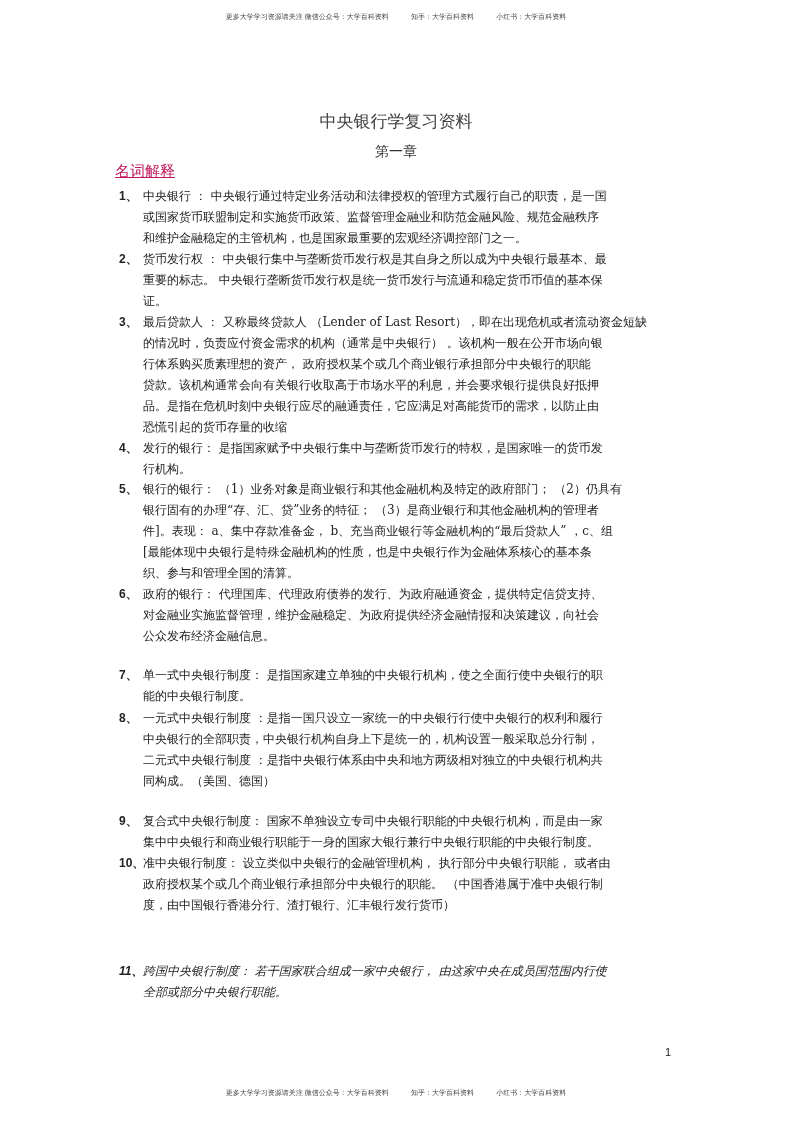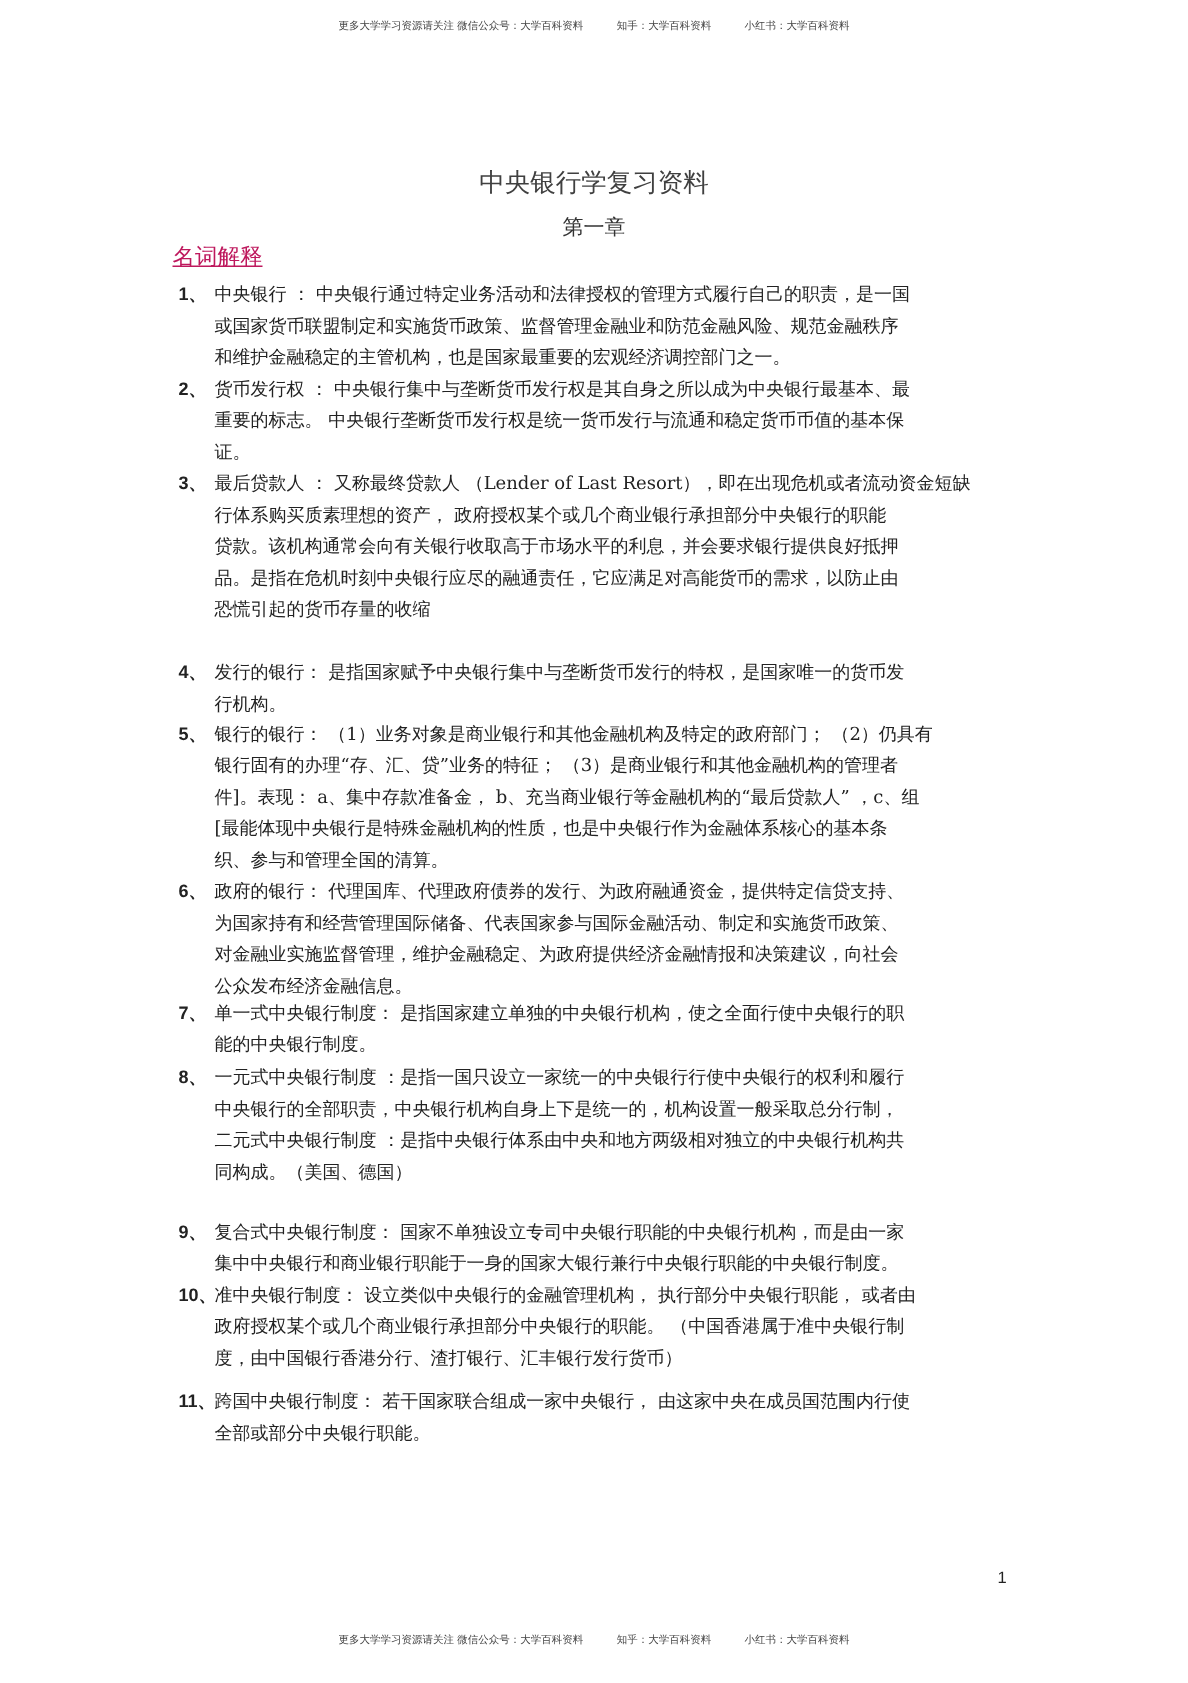--- a/index.html
+++ b/index.html
@@ -49,20 +49,21 @@
       <div class="body">
         <span class="line">货币发行权 ： 中央银行集中与垄断货币发行权是其自身之所以成为中央银行最基本、最</span>
         <span class="line">重要的标志。 中央银行垄断货币发行权是统一货币发行与流通和稳定货币币值的基本保</span>
         <span class="line">证。</span>
       </div>
     </div>
     <div class="item" style="top: 312px;">
       <span class="num">3、</span>
       <div class="body">
         <span class="line">最后贷款人 ： 又称最终贷款人  （Lender of Last Resort），即在出现危机或者流动资金短缺</span>
+        <span class="line">的情况时，负责应付资金需求的机构（通常是中央银行）       。该机构一般在公开市场向银</span>
         <span class="line">行体系购买质素理想的资产，    政府授权某个或几个商业银行承担部分中央银行的职能</span>
         <span class="line">贷款。该机构通常会向有关银行收取高于市场水平的利息，并会要求银行提供良好抵押</span>
         <span class="line">品。是指在危机时刻中央银行应尽的融通责任，它应满足对高能货币的需求，以防止由</span>
         <span class="line">恐慌引起的货币存量的收缩</span>
       </div>
     </div>
     <div class="item" style="top: 438px;">
       <span class="num">4、</span>
       <div class="body">
         <span class="line">发行的银行：  是指国家赋予中央银行集中与垄断货币发行的特权，是国家唯一的货币发</span>
@@ -76,21 +77,20 @@
         <span class="line">银行固有的办理“存、汇、贷”业务的特征；    （3）是商业银行和其他金融机构的管理者</span>
         <span class="line">件]。表现： a、集中存款准备金，  b、充当商业银行等金融机构的“最后贷款人”     ，c、组</span>
         <span class="line">[最能体现中央银行是特殊金融机构的性质，也是中央银行作为金融体系核心的基本条</span>
         <span class="line">织、参与和管理全国的清算。</span>
       </div>
     </div>
     <div class="item" style="top: 584px;">
       <span class="num">6、</span>
       <div class="body">
         <span class="line">政府的银行：  代理国库、代理政府债券的发行、为政府融通资金，提供特定信贷支持、</span>
-        <span class="line">为国家持有和经营管理国际储备、代表国家参与国际金融活动、制定和实施货币政策、</span>
         <span class="line">对金融业实施监督管理，维护金融稳定、为政府提供经济金融情报和决策建议，向社会</span>
         <span class="line">公众发布经济金融信息。</span>
       </div>
     </div>
     <div class="item" style="top: 665px;">
       <span class="num">7、</span>
       <div class="body">
         <span class="line">单一式中央银行制度：    是指国家建立单独的中央银行机构，使之全面行使中央银行的职</span>
         <span class="line">能的中央银行制度。</span>
       </div>
@@ -112,21 +112,21 @@
       </div>
     </div>
     <div class="item" style="top: 853px;">
       <span class="num">10、</span>
       <div class="body">
         <span class="line">准中央银行制度：   设立类似中央银行的金融管理机构，    执行部分中央银行职能，   或者由</span>
         <span class="line"> 政府授权某个或几个商业银行承担部分中央银行的职能。      （中国香港属于准中央银行制</span>
         <span class="line"> 度，由中国银行香港分行、渣打银行、汇丰银行发行货币）</span>
       </div>
     </div>
-    <div class="item" style="top: 924px;">
+    <div class="item" style="top: 961px; font-style: italic;">
       <span class="num">11、</span>
       <div class="body">
         <span class="line">跨国中央银行制度：   若干国家联合组成一家中央银行，    由这家中央在成员国范围内行使</span>
         <span class="line">全部或部分中央银行职能。</span>
       </div>
     </div>
   </div>
 
 <div class="pagenum">1</div>
 

